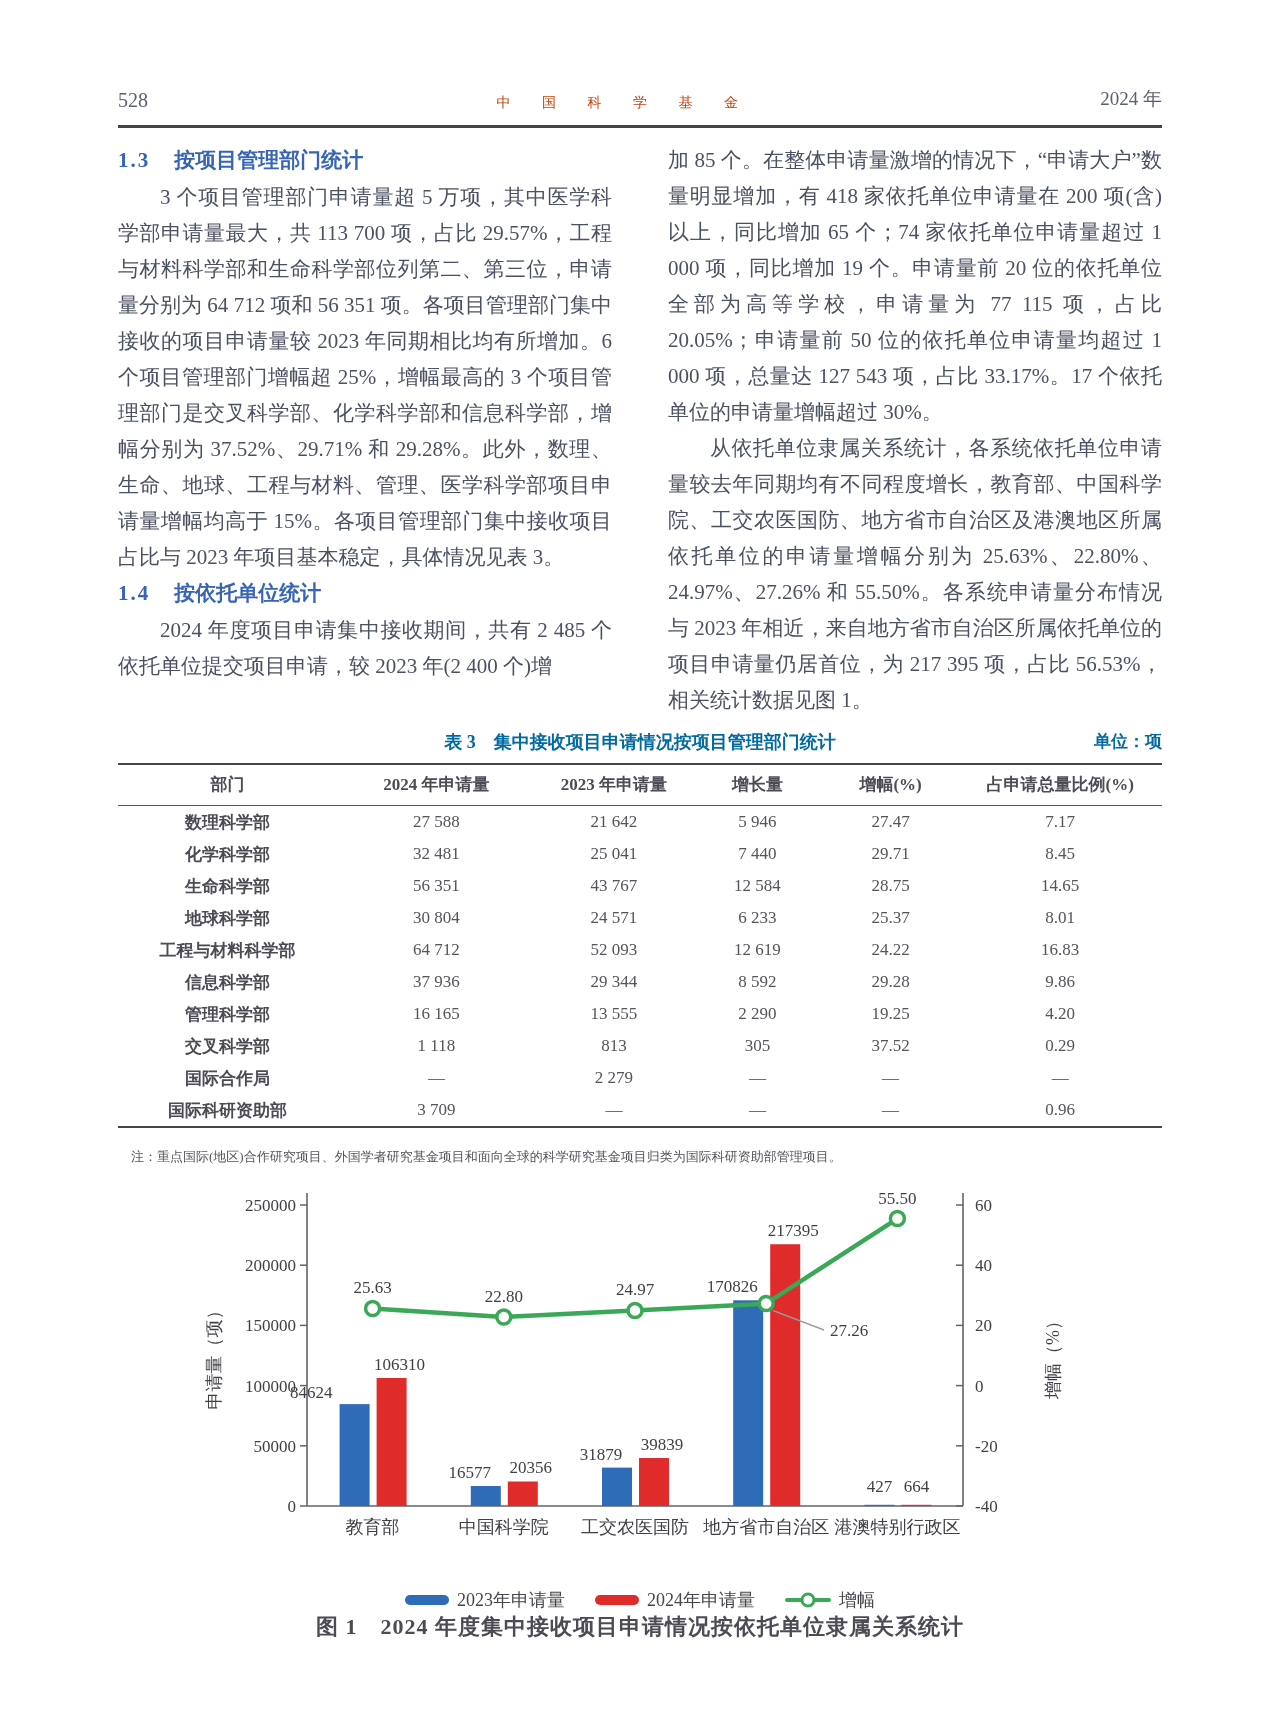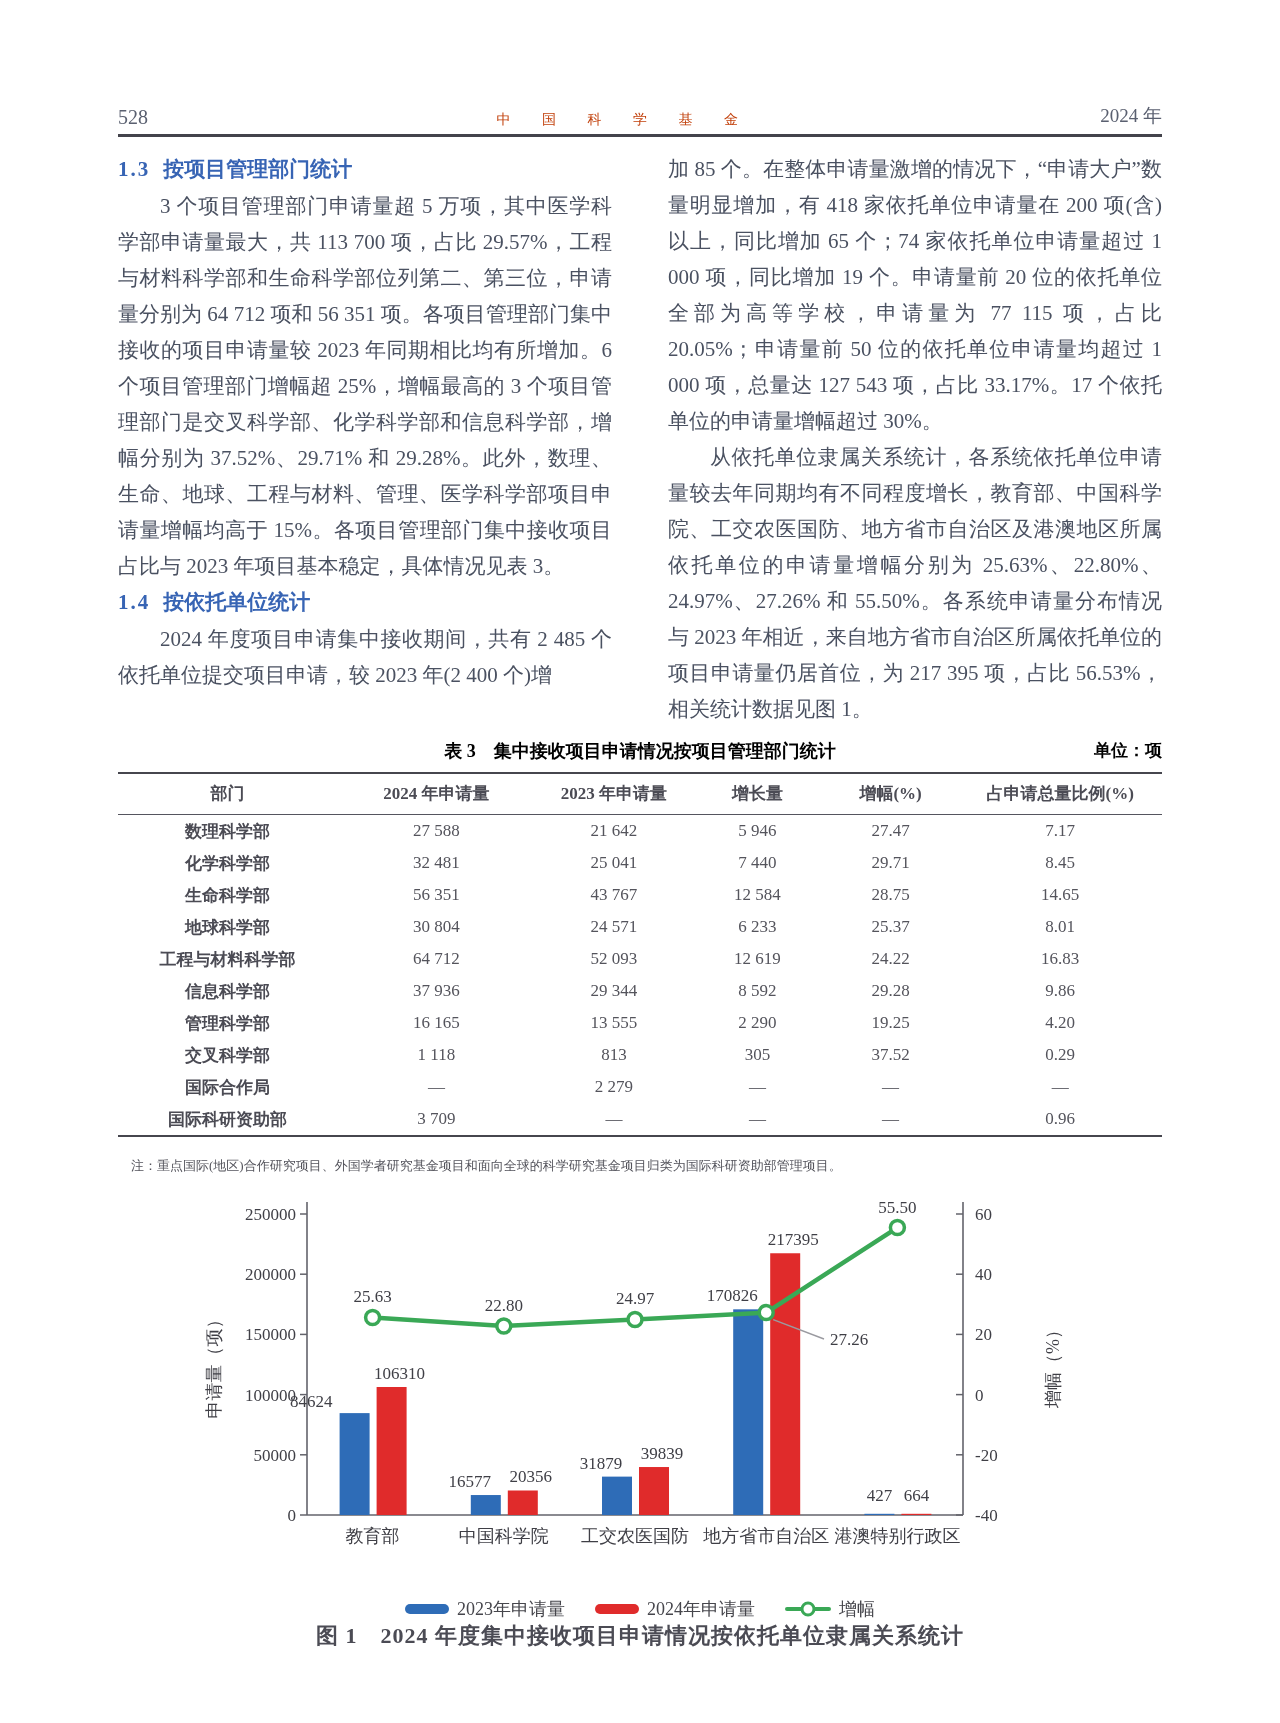--- a/index.html
+++ b/index.html
@@ -2,35 +2,35 @@
 <html><head>
 <meta charset="utf-8">
 <style>
   html,body{margin:0;padding:0;background:#ffffff;}
   .page{position:relative;width:1280px;height:1723px;background:#fff;overflow:hidden;
         font-family:"Liberation Serif","DejaVu Serif",serif;color:#4a5161;}
   .content{position:absolute;left:118px;top:86px;width:1044px;}
 
   
   .pg-header{display:flex;justify-content:space-between;align-items:flex-end;
-             padding-bottom:5px;border-bottom:3px solid #43434b;color:#5a6070;font-size:19px;margin-top:17px;}
+             padding-bottom:13px;border-bottom:3px solid #43434b;color:#5a6070;font-size:19px;}
   .pg-header .jtitle{letter-spacing:14px;font-size:14px;color:#c2410c;}
   .pg-header .pnum{font-size:20px;}
 
   
   .cols{display:flex;gap:56px;margin-top:14px;}
   .col{flex:1;font-size:21px;line-height:36px;text-align:justify;color:#4a5161;}
   .sec{color:#3764b4;font-weight:bold;font-size:21px;line-height:37px;}
-  .sec .secnum{margin-right:13px;letter-spacing:2px;}
+  .sec .secnum{margin-right:24px;letter-spacing:2px;}
   .col p{margin:0;text-indent:2em;}
   .col p.cont{text-indent:0;}
 
   
   .tablewrap{margin-top:12px;}
-  .tcapline{position:relative;text-align:center;font-size:18px;font-weight:bold;color:#000000;margin-top:8px;}
+  .tcapline{position:relative;text-align:center;font-size:18px;font-weight:bold;color:#0369a1;margin-top:8px;}
   .tcapline .unit{position:absolute;right:0;top:0;font-size:17px;}
   table.t3{width:100%;border-collapse:collapse;margin-top:9px;font-size:17px;color:#54545c;
            border-top:2.5px solid #46464e;border-bottom:2.5px solid #46464e;}
   table.t3 th{font-weight:bold;color:#4b4b54;padding:8px 0 9px;border-bottom:1.5px solid #55555e;text-align:center;}
   table.t3 td{padding:4.5px 0;text-align:center;}
   table.t3 td.dept{font-weight:bold;color:#4b4b54;}
   .tnote{margin-top:12px;font-size:13px;line-height:34px;text-align:justify;color:#54545c;text-indent:1em;}
 
   
   .figure{margin-top:4px;}

